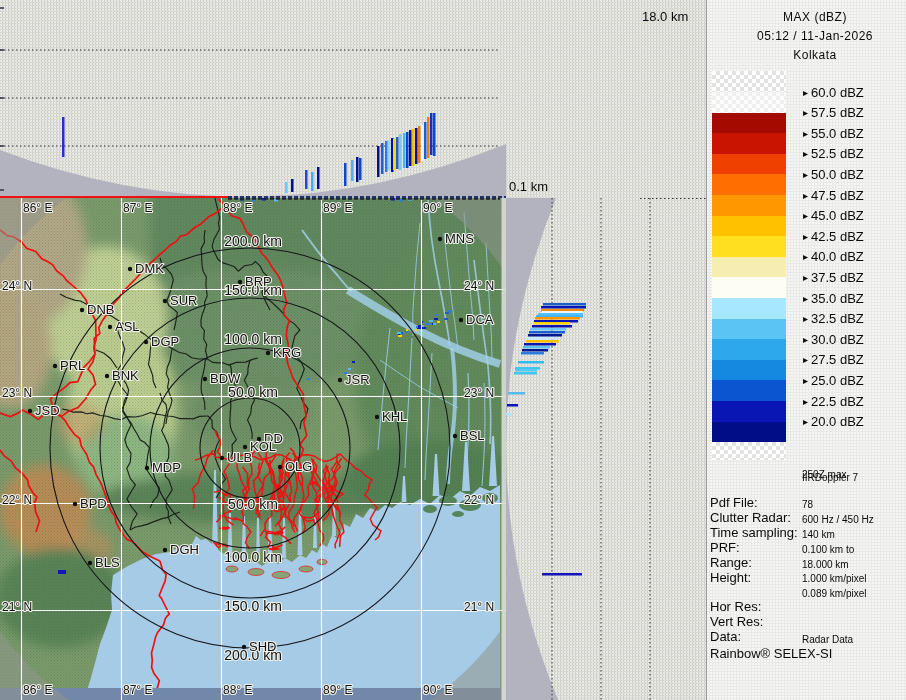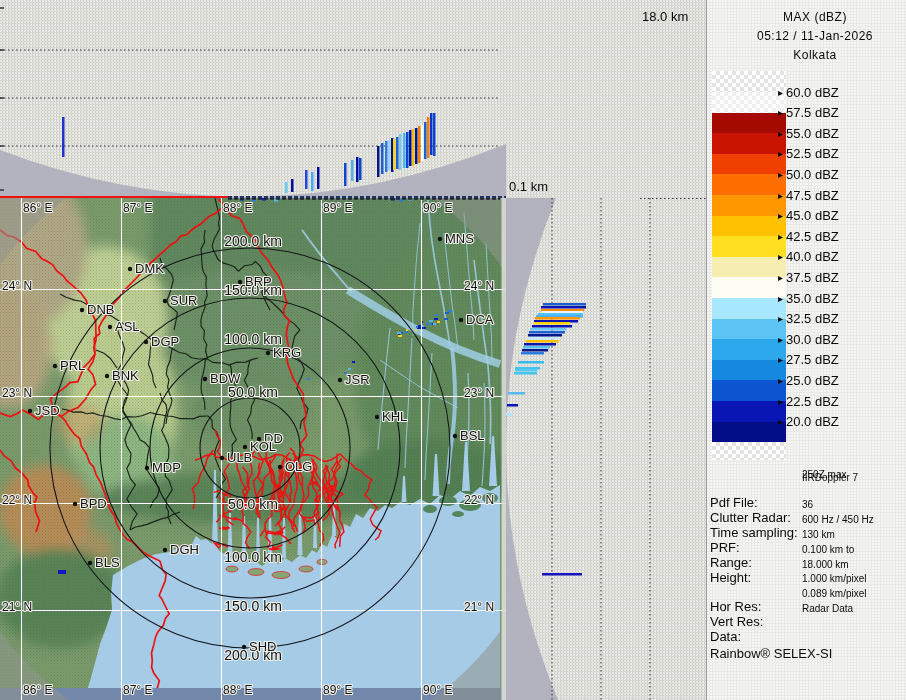--- a/index.html
+++ b/index.html
@@ -17,21 +17,21 @@
   font-size:12px; color:#0a0a0a; line-height:19px; letter-spacing:0.5px;padding-left:16px;}
 .chk { position:absolute; left:5px; width:74px; background:#fff;
   background-image:linear-gradient(45deg,#e2e2e2 25%,transparent 25%,transparent 75%,#e2e2e2 75%),
    linear-gradient(45deg,#e2e2e2 25%,transparent 25%,transparent 75%,#e2e2e2 75%);
   background-size:8px 8px; background-position:0 0,4px 4px; }
 .chk2 { position:absolute; left:5px; width:74px; background:#fdfdfd;
   background-image:linear-gradient(45deg,#efefef 25%,transparent 25%,transparent 75%,#efefef 75%),
    linear-gradient(45deg,#efefef 25%,transparent 25%,transparent 75%,#efefef 75%);
   background-size:8px 8px; background-position:0 0,4px 4px; }
 .cb { position:absolute; left:5px; width:74px; }
-.dbz { position:absolute; left:71px; font-size:13px; color:#0a0a0a; white-space:nowrap; }
+.dbz { position:absolute; left:96px; font-size:13px; color:#0a0a0a; white-space:nowrap; }
 .arr { font-size:10px; vertical-align:1px; padding-right:3px; }
 .mk { position:absolute; left:3px; font-size:13px; color:#0a0a0a; white-space:nowrap;margin-top:26px; }
 .mv { position:absolute; left:95px; font-size:10px; color:#0a0a0a; white-space:nowrap; }
 .lab { position:absolute; font-size:13px; color:#0a0a0a; white-space:nowrap; }
 svg { position:absolute; display:block; }
 </style></head>
 <body>
 <div id="root">
   <div class="dither" style="position:absolute;left:0;top:0;width:706px;height:700px;"></div>
   <svg id="toppanel" style="left:0;top:0" width="506" height="198" viewBox="0 0 506 198">
@@ -428,28 +428,28 @@
 <div class="dbz" style="top:331.7px"><span class="arr">▸</span>30.0 dBZ</div>
 <div class="dbz" style="top:352.3px"><span class="arr">▸</span>27.5 dBZ</div>
 <div class="dbz" style="top:372.9px"><span class="arr">▸</span>25.0 dBZ</div>
 <div class="dbz" style="top:393.5px"><span class="arr">▸</span>22.5 dBZ</div>
 <div class="dbz" style="top:414.1px"><span class="arr">▸</span>20.0 dBZ</div>
 <div class="mk" style="top:469px">Pdf File:</div>
 <div class="mv" style="top:469px">250Z.max</div>
 <div class="mk" style="top:484px">Clutter Radar:</div>
 <div class="mv" style="top:472px">IIRDoppler 7</div>
 <div class="mk" style="top:499px">Time sampling:</div>
-<div class="mv" style="top:499px">36</div>
+<div class="mv" style="top:499px">78</div>
 <div class="mk" style="top:514px">PRF:</div>
 <div class="mv" style="top:514px">600 Hz / 450 Hz</div>
 <div class="mk" style="top:529px">Range:</div>
-<div class="mv" style="top:529px">130 km</div>
+<div class="mv" style="top:529px">140 km</div>
 <div class="mk" style="top:544px">Height:</div>
 <div class="mv" style="top:544px">0.100 km to</div>
 <div class="mv" style="top:559px">18.000 km</div>
 <div class="mk" style="top:573px">Hor Res:</div>
 <div class="mv" style="top:573px">1.000 km/pixel</div>
 <div class="mk" style="top:588px">Vert Res:</div>
 <div class="mv" style="top:588px">0.089 km/pixel</div>
 <div class="mk" style="top:603px">Data:</div>
-<div class="mv" style="top:603px">Radar Data</div>
+<div class="mv" style="top:634px">Radar Data</div>
 <div class="mk" style="top:620px">Rainbow® SELEX-SI</div>
   </div>
 </div>
 </body></html>

